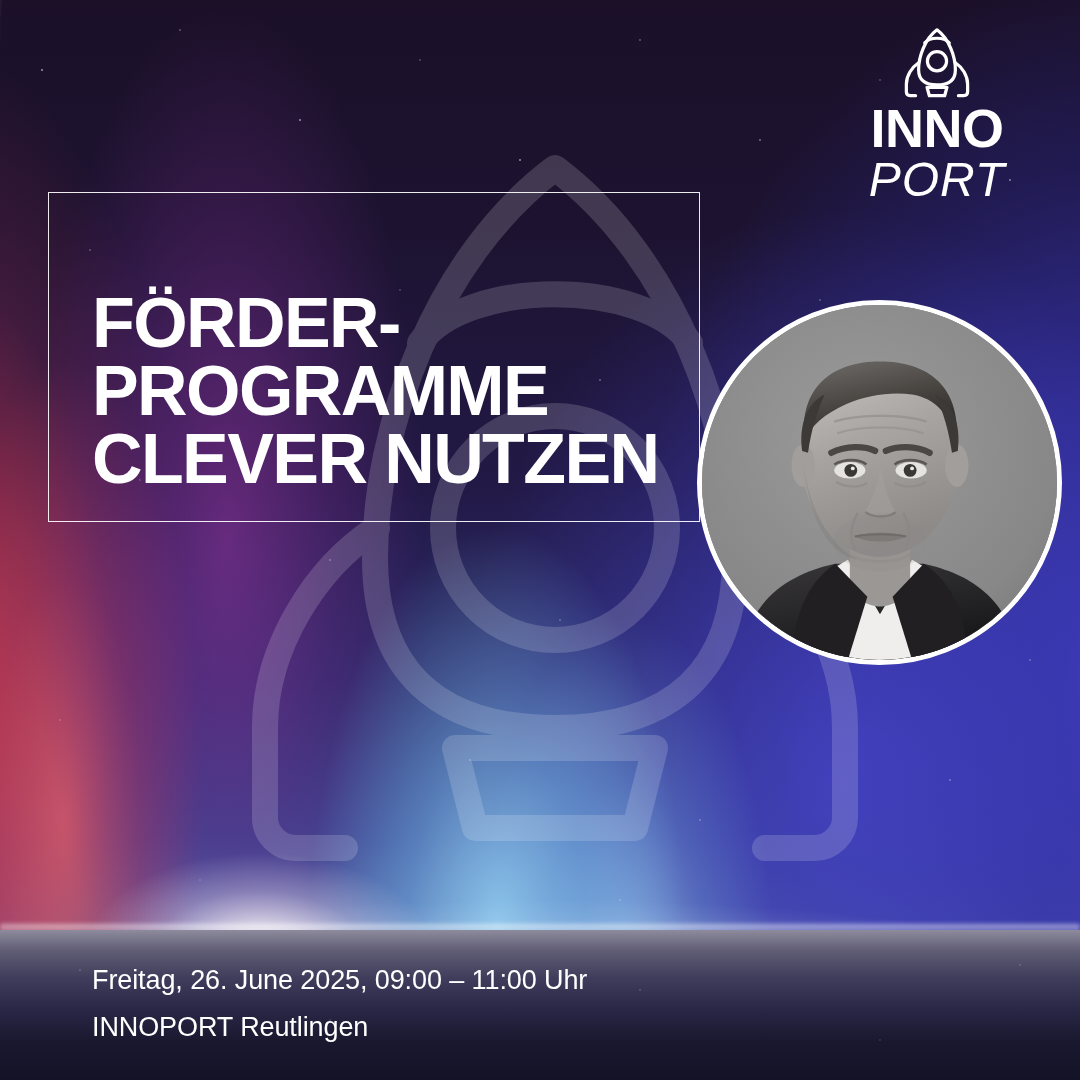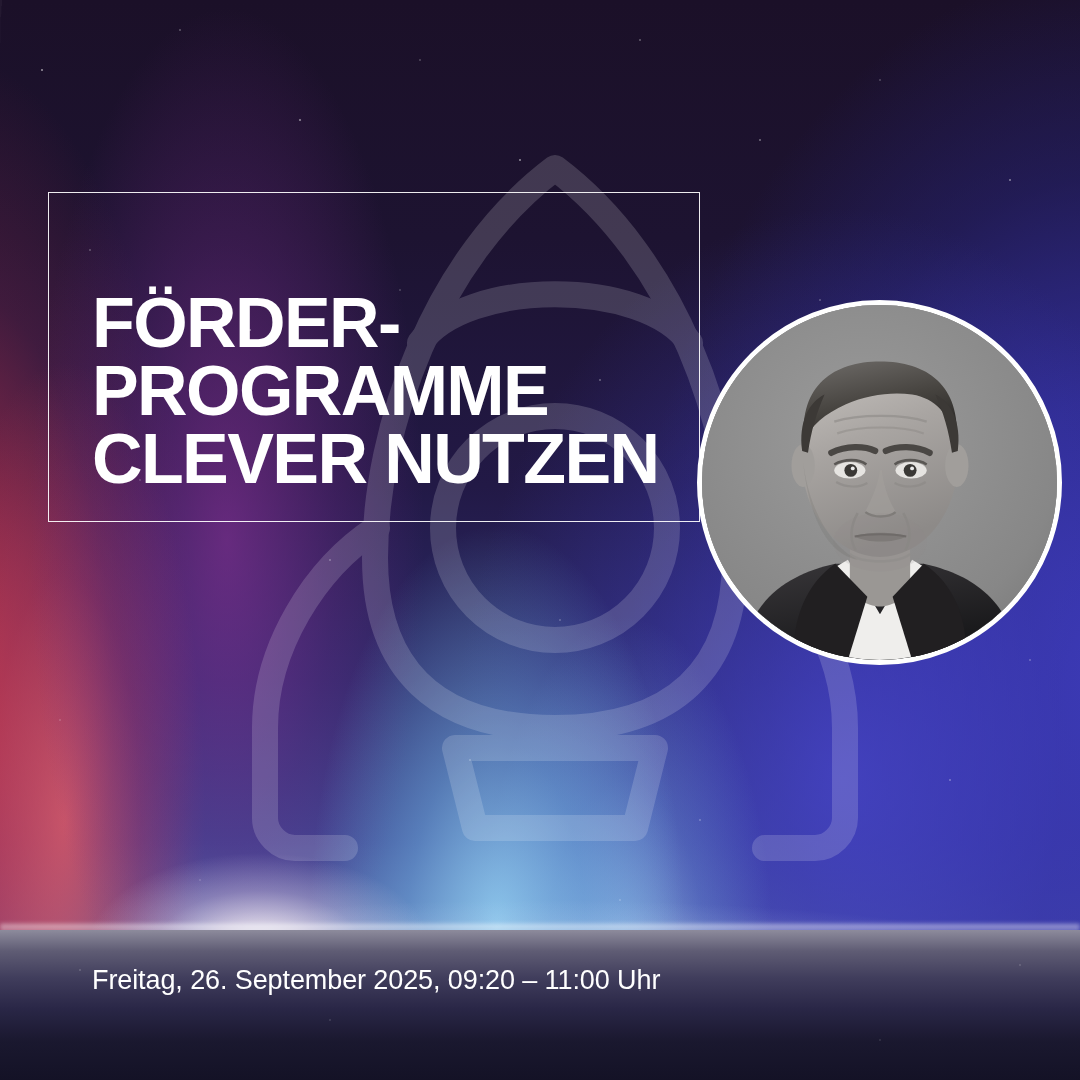--- a/index.html
+++ b/index.html
@@ -316,20 +316,32 @@
 
       <path d="M172 400 C 110 440, 60 520, 60 600 L 60 690 C 60 706, 74 720, 90 720 L 140 720"></path>
 
       <path d="M528 400 C 590 440, 640 520, 640 600 L 640 690 C 640 706, 626 720, 610 720 L 560 720"></path>
     </svg>
   </div>
 
   <div class="footer-top-glow"></div>
   <div class="footer-band"></div>
 
+  <div class="logo">
+    <svg class="logo-rocket" viewBox="0 0 100 94" fill="none" xmlns="http://www.w3.org/2000/svg" stroke="#ffffff" stroke-width="4.2" stroke-linecap="round" stroke-linejoin="round">
+      <path d="M50 5 C 66 17, 74 40, 74 57 C 74 70, 66 77, 50 77 C 34 77, 26 70, 26 57 C 26 40, 34 17, 50 5 Z"></path>
+      <path d="M34 22 C 41 14, 59 14, 66 22"></path>
+      <circle cx="50" cy="46" r="12.5"></circle>
+      <path d="M37 80 L 63 80 L 60 91 L 40 91 Z"></path>
+      <path d="M26 48 C 17 54, 10 65, 10 76 L 10 86 C 10 89, 12 91, 15 91 L 22 91"></path>
+      <path d="M74 48 C 83 54, 90 65, 90 76 L 90 86 C 90 89, 88 91, 85 91 L 78 91"></path>
+    </svg>
+    <div class="logo-inno">INNO</div>
+    <div class="logo-port">PORT</div>
+  </div>
 
   <div class="headline-frame"></div>
   <h1 class="headline">FÖRDER-
 PROGRAMME
 CLEVER NUTZEN</h1>
 
 
   <div class="portrait">
     <svg viewBox="0 0 365 365" xmlns="http://www.w3.org/2000/svg">
       <defs>
@@ -404,15 +416,16 @@
       <path d="M157 238 C 170 233, 197 233, 210 238 C 197 245, 170 245, 157 238 Z" fill="#7b7875"></path>
       <path d="M157 238 C 172 235, 195 235, 210 238" stroke="#696663" stroke-width="2.2" fill="none"></path>
 
       <path d="M152 256 C 164 266, 202 266, 214 256" stroke="#908d8a" stroke-width="2.4" fill="none" opacity=".6"></path>
       <ellipse cx="183" cy="244" rx="48" ry="30" fill="#8e8b88" opacity=".16"></ellipse>
 
       <path d="M103 150 C 106 200, 128 246, 160 262 C 130 256, 108 220, 103 150 Z" fill="#6f6c69" opacity=".22"></path>
     </svg>
   </div>
 
-  <div class="footer-line1">Freitag, 26. September 2025, 09:20 – 11:00 Uhr</div>
+  <div class="footer-line1">Freitag, 26. June 2025, 09:00 – 11:00 Uhr</div>
+  <div class="footer-line2">INNOPORT Reutlingen</div>
 
 </div>
 
 </body></html>

